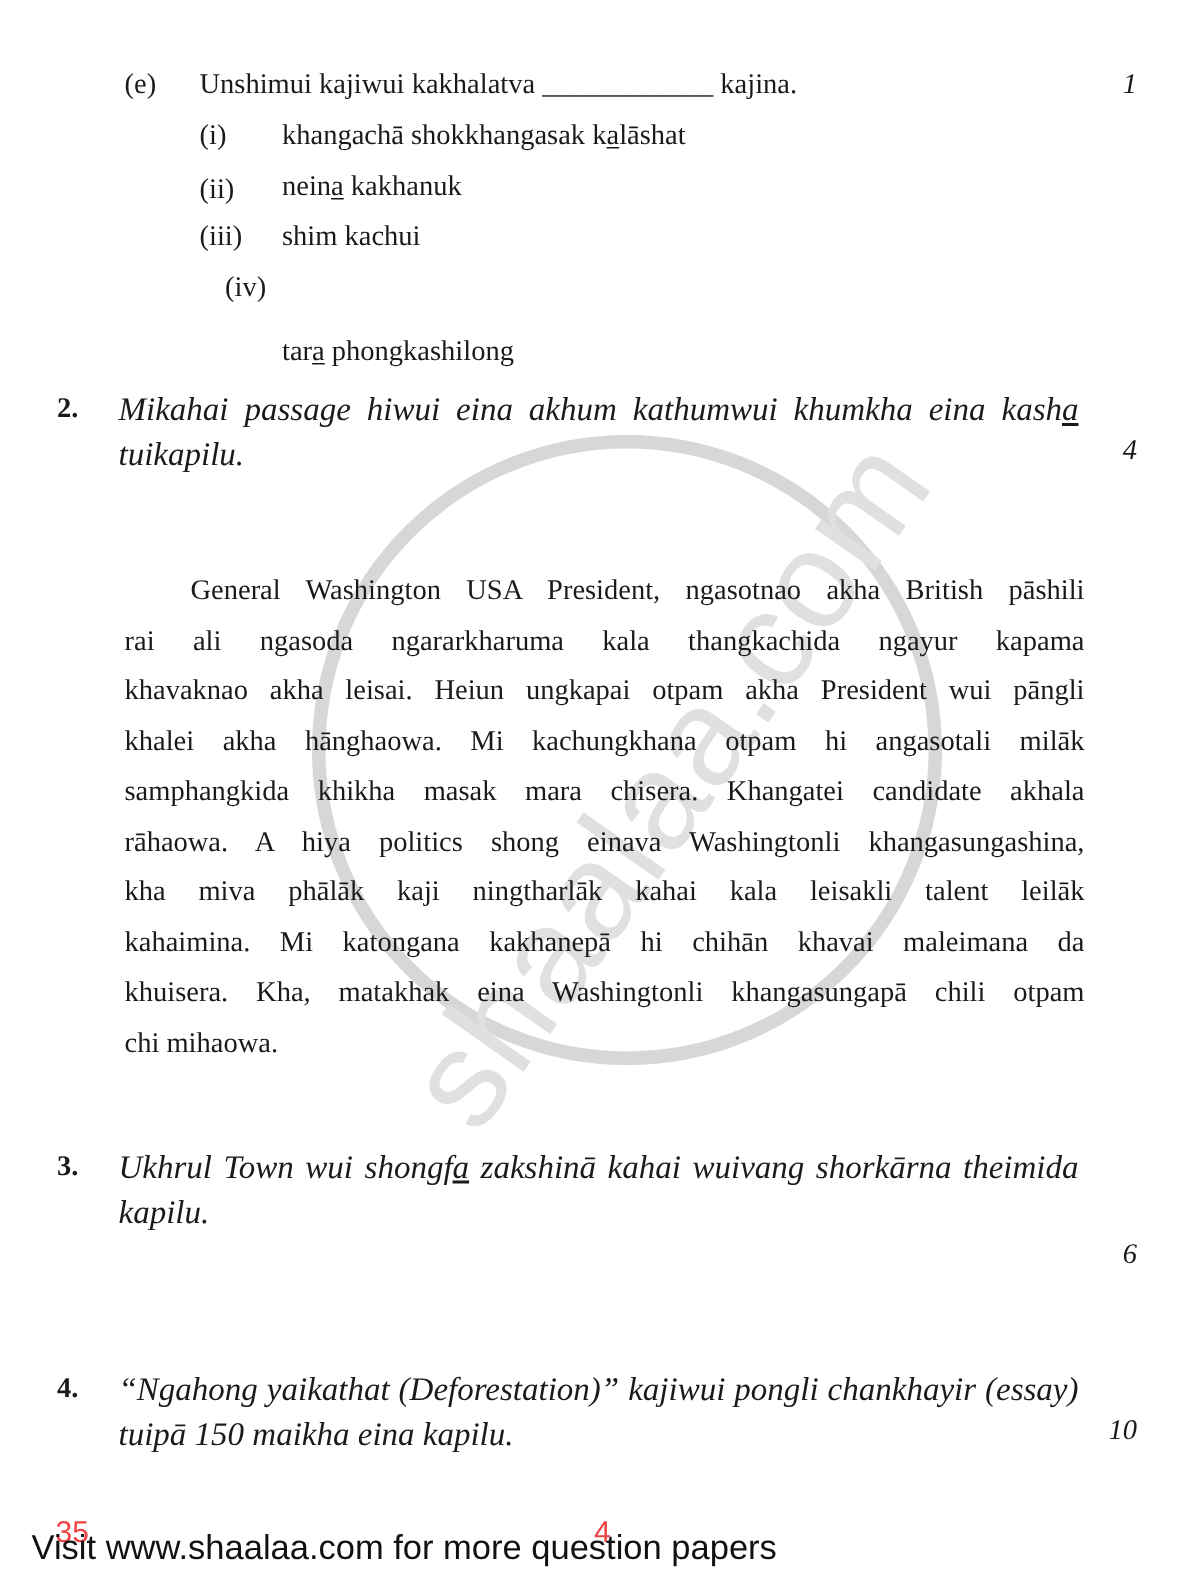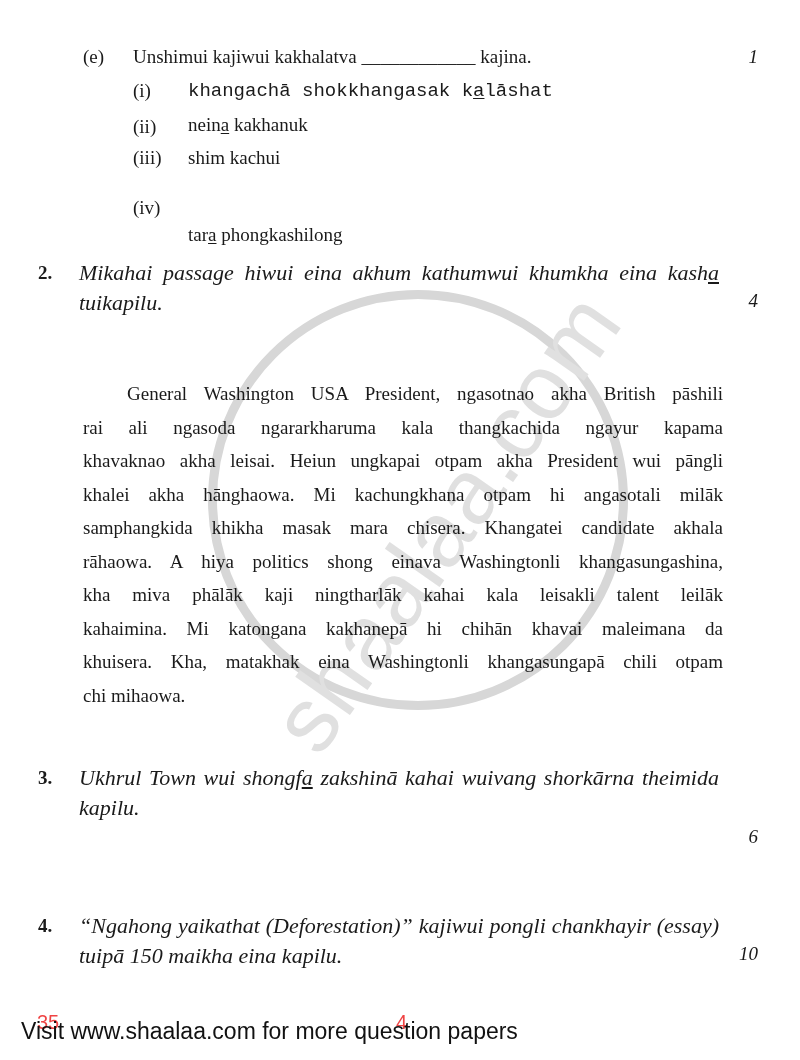--- a/index.html
+++ b/index.html
@@ -39,32 +39,32 @@
 <div class="wm-text">shaalaa.com</div>
 
 <div>
   <span class="abs serif" style="left:83px; top:46px;">(e)</span>
   <span class="abs serif" style="left:133px; top:46px;"><span>Unshimui kajiwui kakhalatva </span><span>____________</span><span> kajina.</span></span>
   <span class="marks" style="top:46px;">1</span>
 
   <div>
     <div>
       <span class="abs serif" style="left:133px; top:80px;">(i)</span>
-      <span class="abs serif" style="left:188px; top:80px;font-family:Liberation Mono, monospace;"><span>khangachā shokkhangasak k</span><u>a</u><span>lāshat</span></span>
+      <span class="abs serif" style="left:188px; top:80px;"><span>khangachā shokkhangasak k</span><u>a</u><span>lāshat</span></span>
     </div>
     <div>
       <span class="abs serif" style="left:133px; top:116px;">(ii)</span>
       <span class="abs serif" style="left:188px; top:114px;"><span>nein</span><u>a</u><span> kakhanuk</span></span>
     </div>
     <div>
       <span class="abs serif" style="left:133px; top:147px;">(iii)</span>
       <span class="abs serif" style="left:188px; top:147px;text-align:center;"><span>shim kachui</span></span>
     </div>
     <div>
-      <span class="abs serif" style="left:133px; top:181px;margin-top:16px;">(iv)</span>
+      <span class="abs serif" style="left:150px; top:181px;">(iv)</span>
       <span class="abs serif" style="left:188px; top:181px;margin-top:43px;"><span>tar</span><u>a</u><span> phongkashilong</span></span>
     </div>
   </div>
 </div>
 
 <div>
   <span class="qnum" style="top:262px;">2.</span>
   <div class="qtext" style="top:258px;">
     <span class="line"><span>Mikahai passage hiwui eina akhum kathumwui khumkha eina kash</span><u>a</u></span>
     <span class="line last">tuikapilu.</span>

